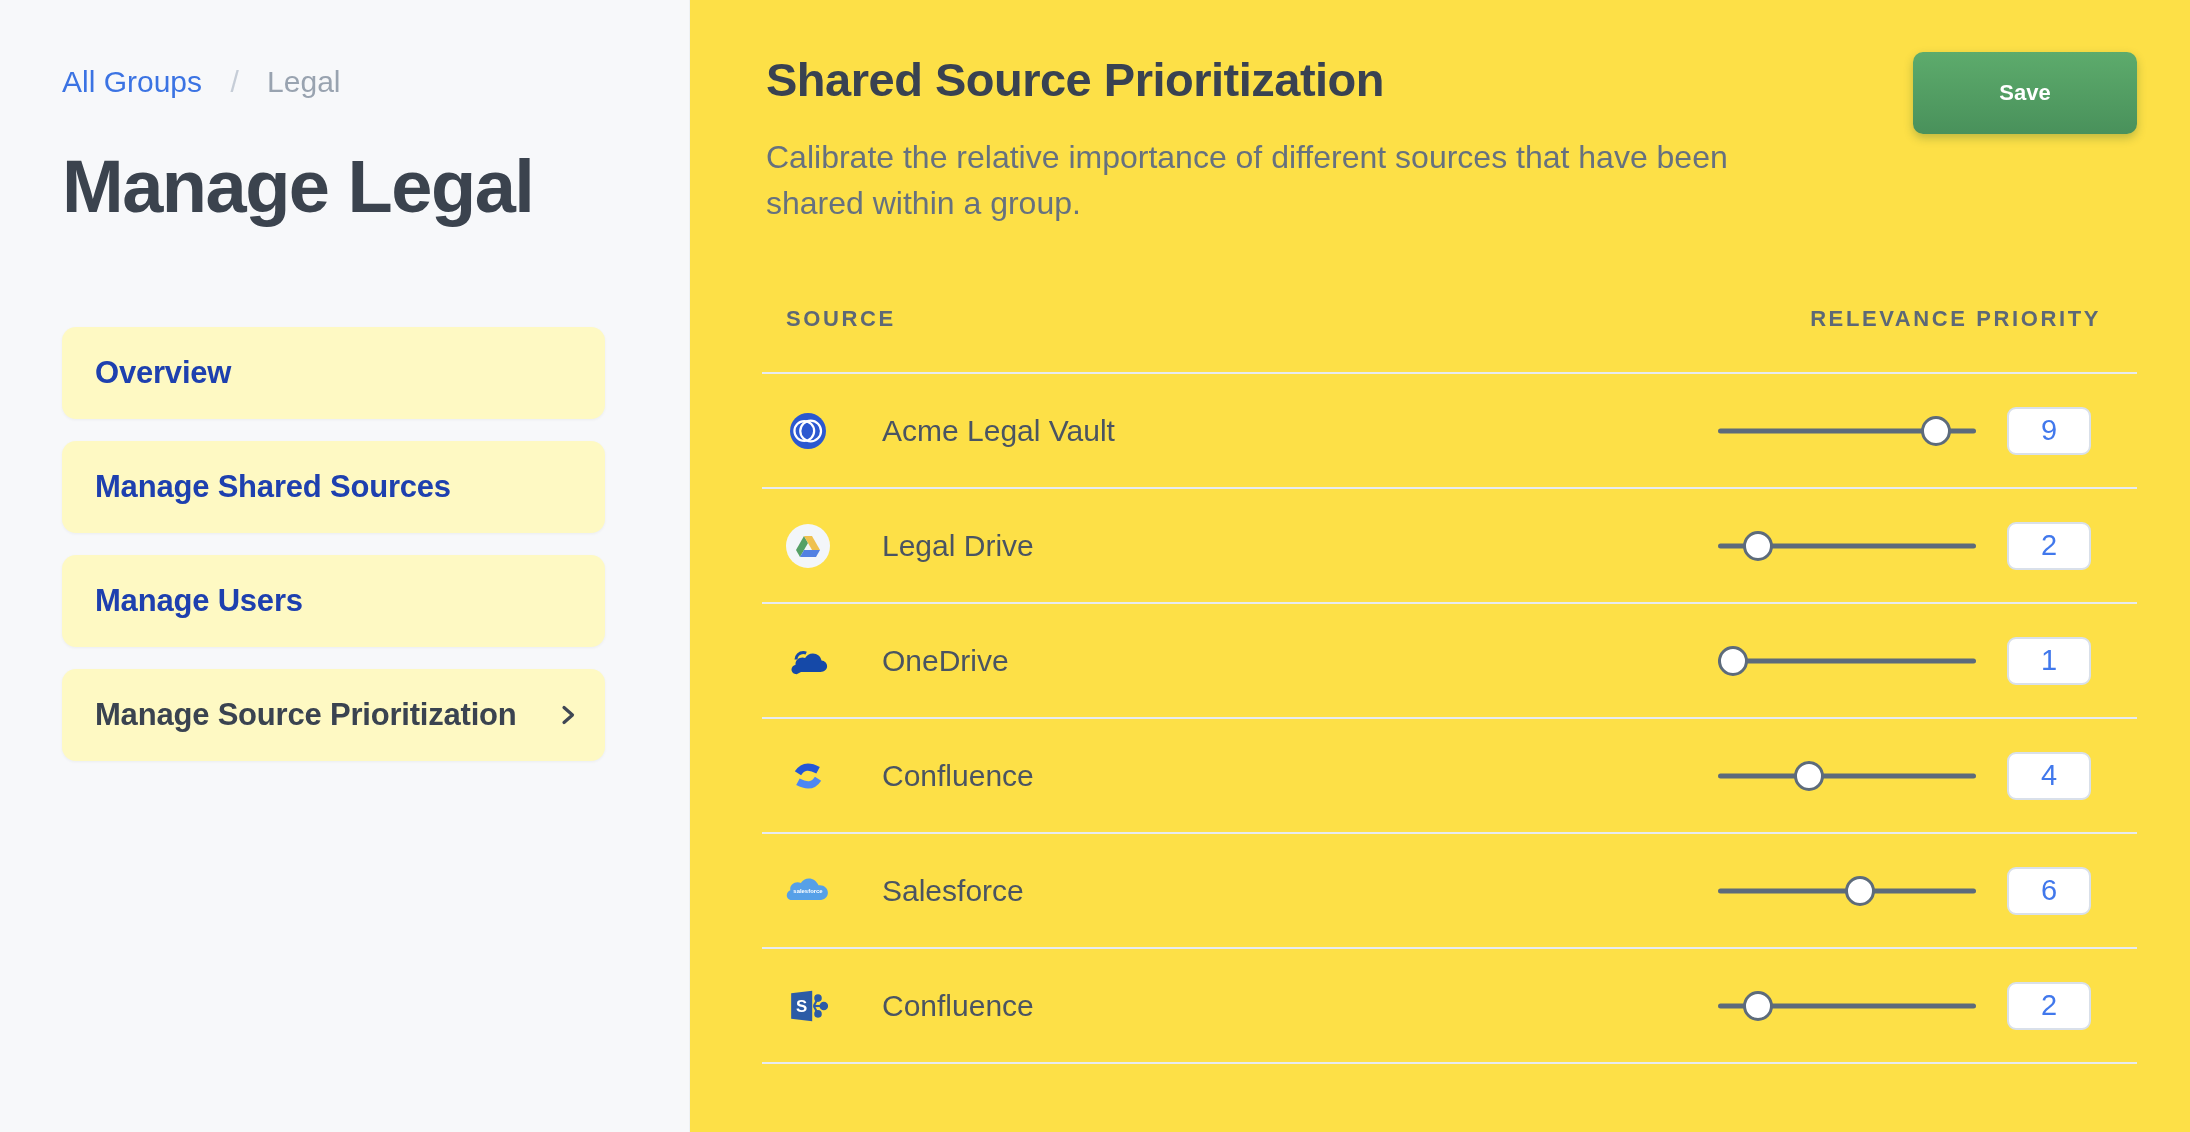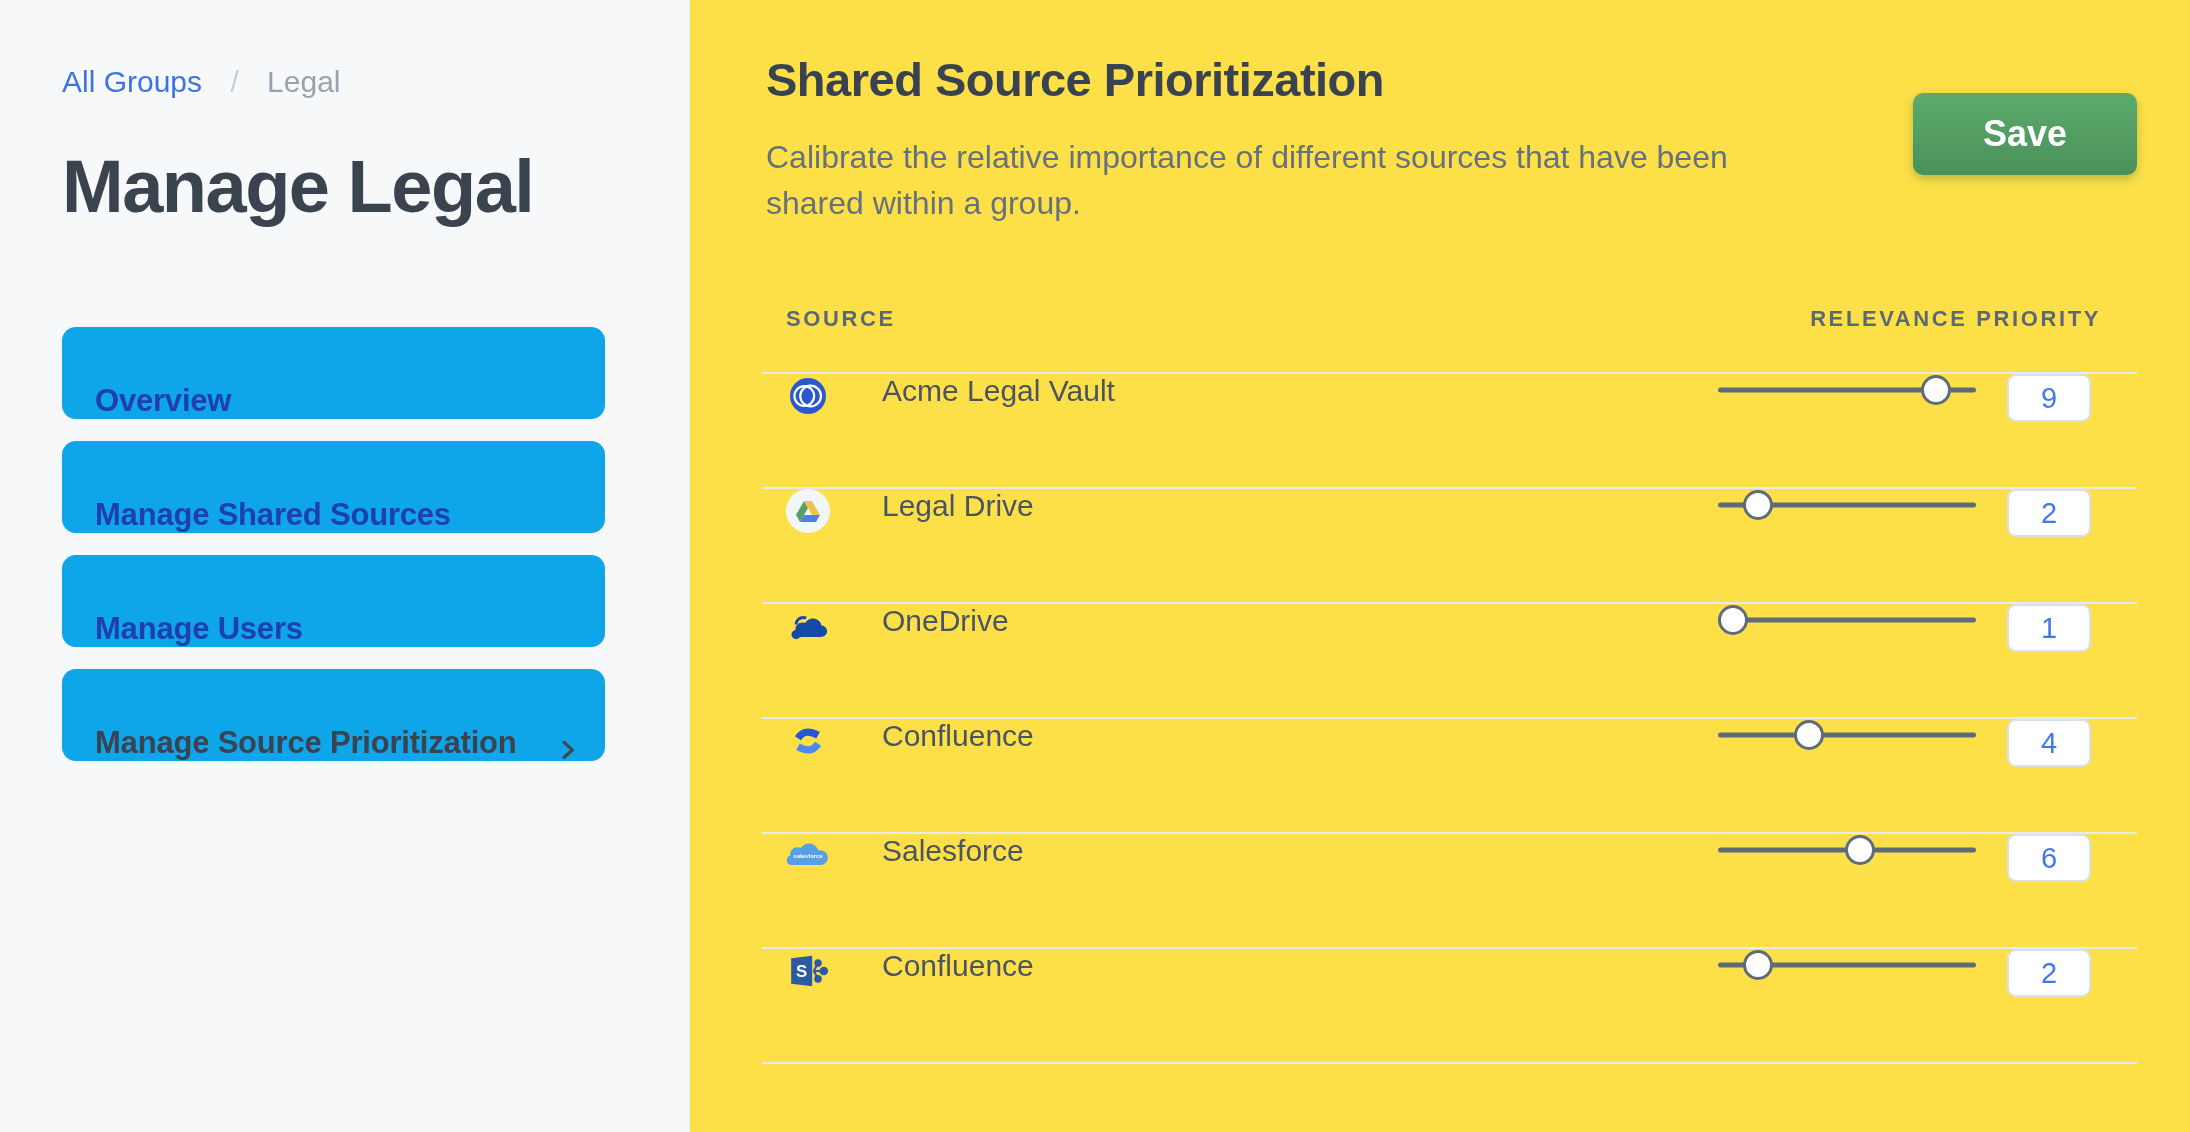--- a/index.html
+++ b/index.html
@@ -35,23 +35,23 @@
   .breadcrumb .bc-current{color:#99a3b0;text-align:center;}
   .sidebar h1{
     margin-top:44px;
     font-size:74px;line-height:85px;
     font-weight:700;letter-spacing:-1.5px;
     color:#3b434e;
   }
   .menu{margin-top:98px;width:543px;}
   .menu-card{
     height:92px;width:543px;
-    background:#0ea5e9;border-radius:14px;
+    background:#fef9c3;border-radius:14px;
     margin-bottom:22px;
-    display:flex;align-items:flex-end;
+    display:flex;align-items:center;
     padding:0 26px 0 33px;
     box-shadow:0 1px 3px rgba(20,30,55,0.05);
     cursor:pointer;
   }
   .menu-label{
     font-size:31px;font-weight:700;color:var(--c-menu_link);
     letter-spacing:-0.2px;
   }
   .menu-card.muted .menu-label{color:#3a4350;}
   .menu-chevron{margin-left:auto;flex:none;}
@@ -61,41 +61,41 @@
   .page-title{
     font-size:47px;line-height:56px;font-weight:700;
     color:#394251;letter-spacing:-0.5px;
   }
   .page-desc{
     margin-top:26px;font-size:32px;line-height:46px;
     color:var(--c-subtitle);
   }
   .page-desc span{display:block;}
   .save-btn{
-    margin-left:auto;margin-top:41px;flex:none;
+    margin-left:auto;flex:none;
     width:224px;height:82px;border:none;border-radius:10px;
     background:linear-gradient(180deg,var(--c-save_green_top),var(--c-save_green_bottom));
-    color:#ffffff;font-size:36px;font-weight:600;
+    color:#ffffff;font-size:22px;font-weight:600;
     font-family:"Liberation Sans","DejaVu Sans",sans-serif;
     box-shadow:0 4px 10px rgba(30,80,45,0.28);
     cursor:pointer;
   }
   
   .table{margin-top:56px;margin-left:-4px;}
   .thead{
     display:flex;justify-content:space-between;
     padding:24px 36px 40px 24px;
     border-bottom:2px solid var(--c-divider);
   }
   .th{
     font-size:22px;font-weight:700;letter-spacing:2.6px;
     color:#5d6876;text-transform:uppercase;line-height:26px;
   }
   .row{
-    height:115px;display:flex;
+    height:115px;display:flex;align-items:center;
     padding:0 46px 0 24px;
     border-bottom:2px solid var(--c-divider);
   }
   .row-icon{width:44px;height:44px;flex:none;display:flex;align-items:center;justify-content:center;}
   .row-label{margin-left:52px;font-size:30px;color:#4a5462;}
   .slider{
     margin-left:auto;position:relative;width:258px;height:32px;flex:none;cursor:pointer;
   }
   .slider-track{
     position:absolute;left:0;right:0;top:50%;transform:translateY(-50%);

